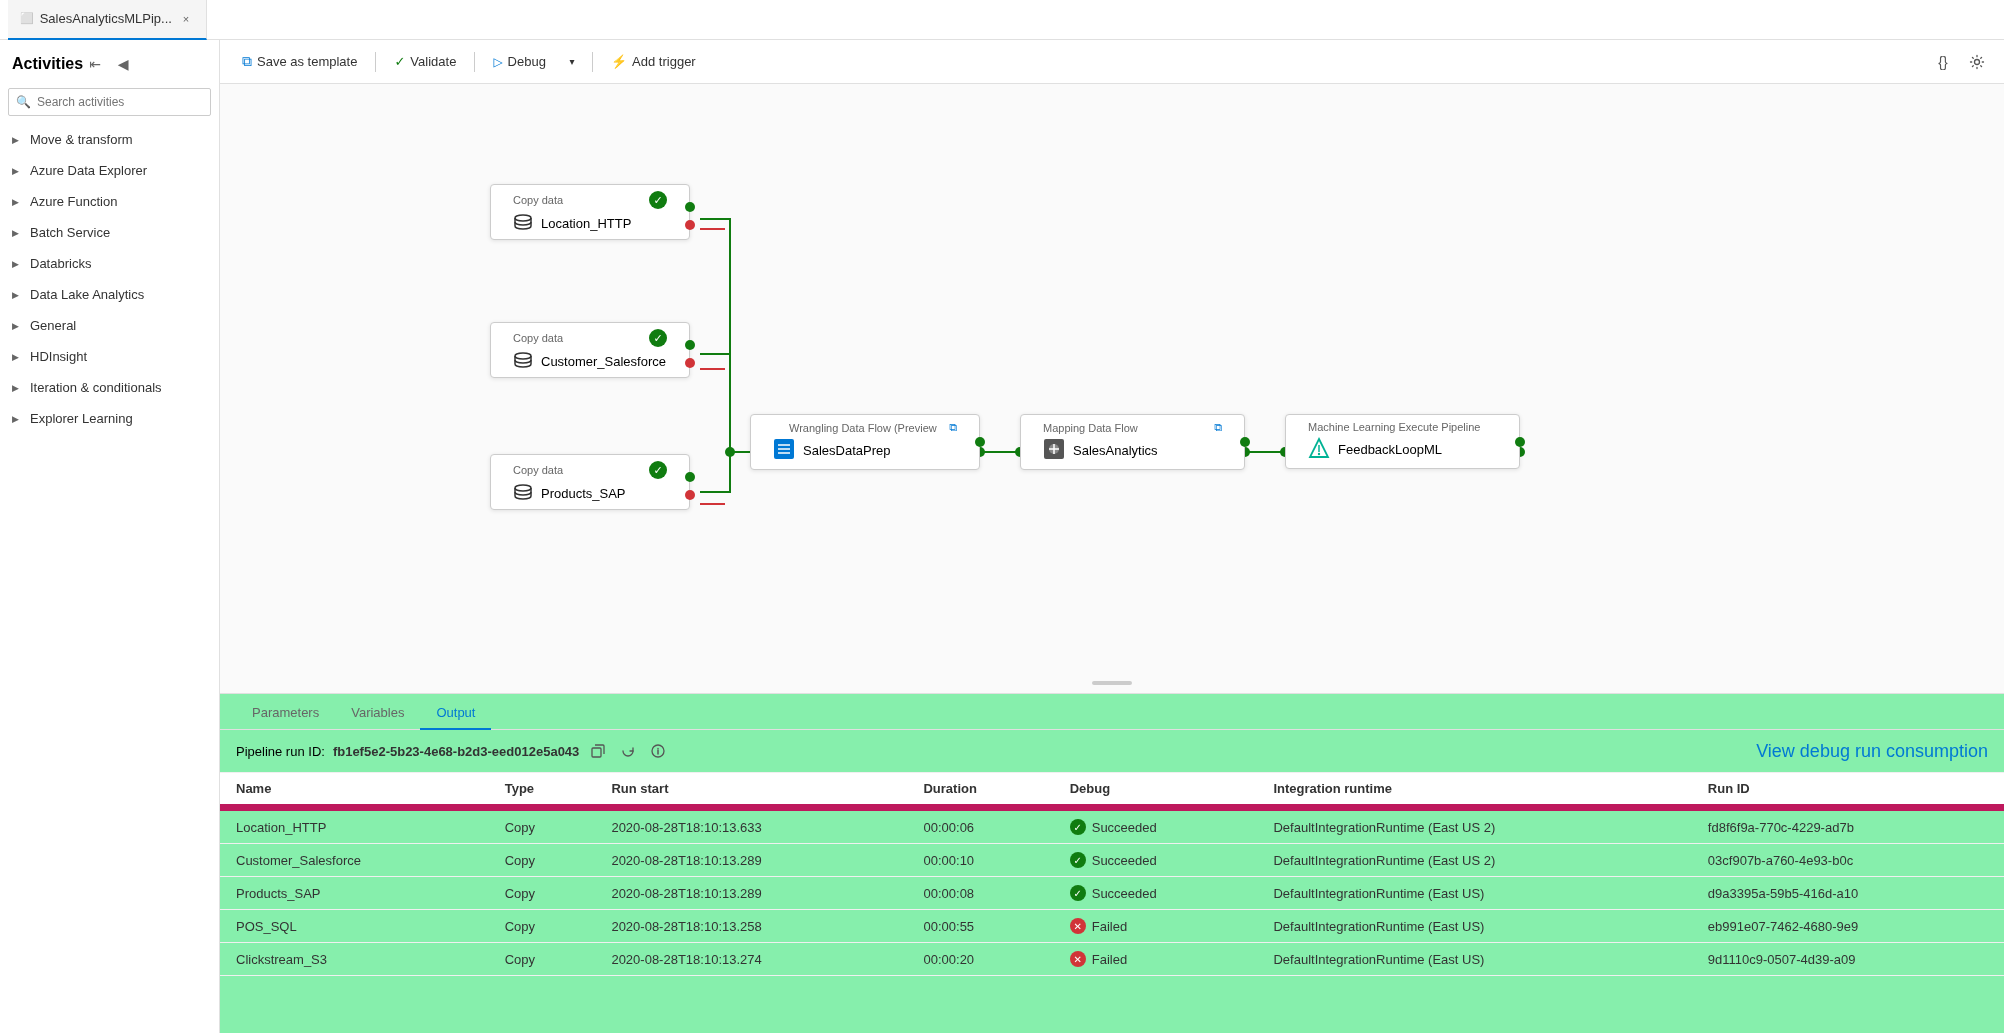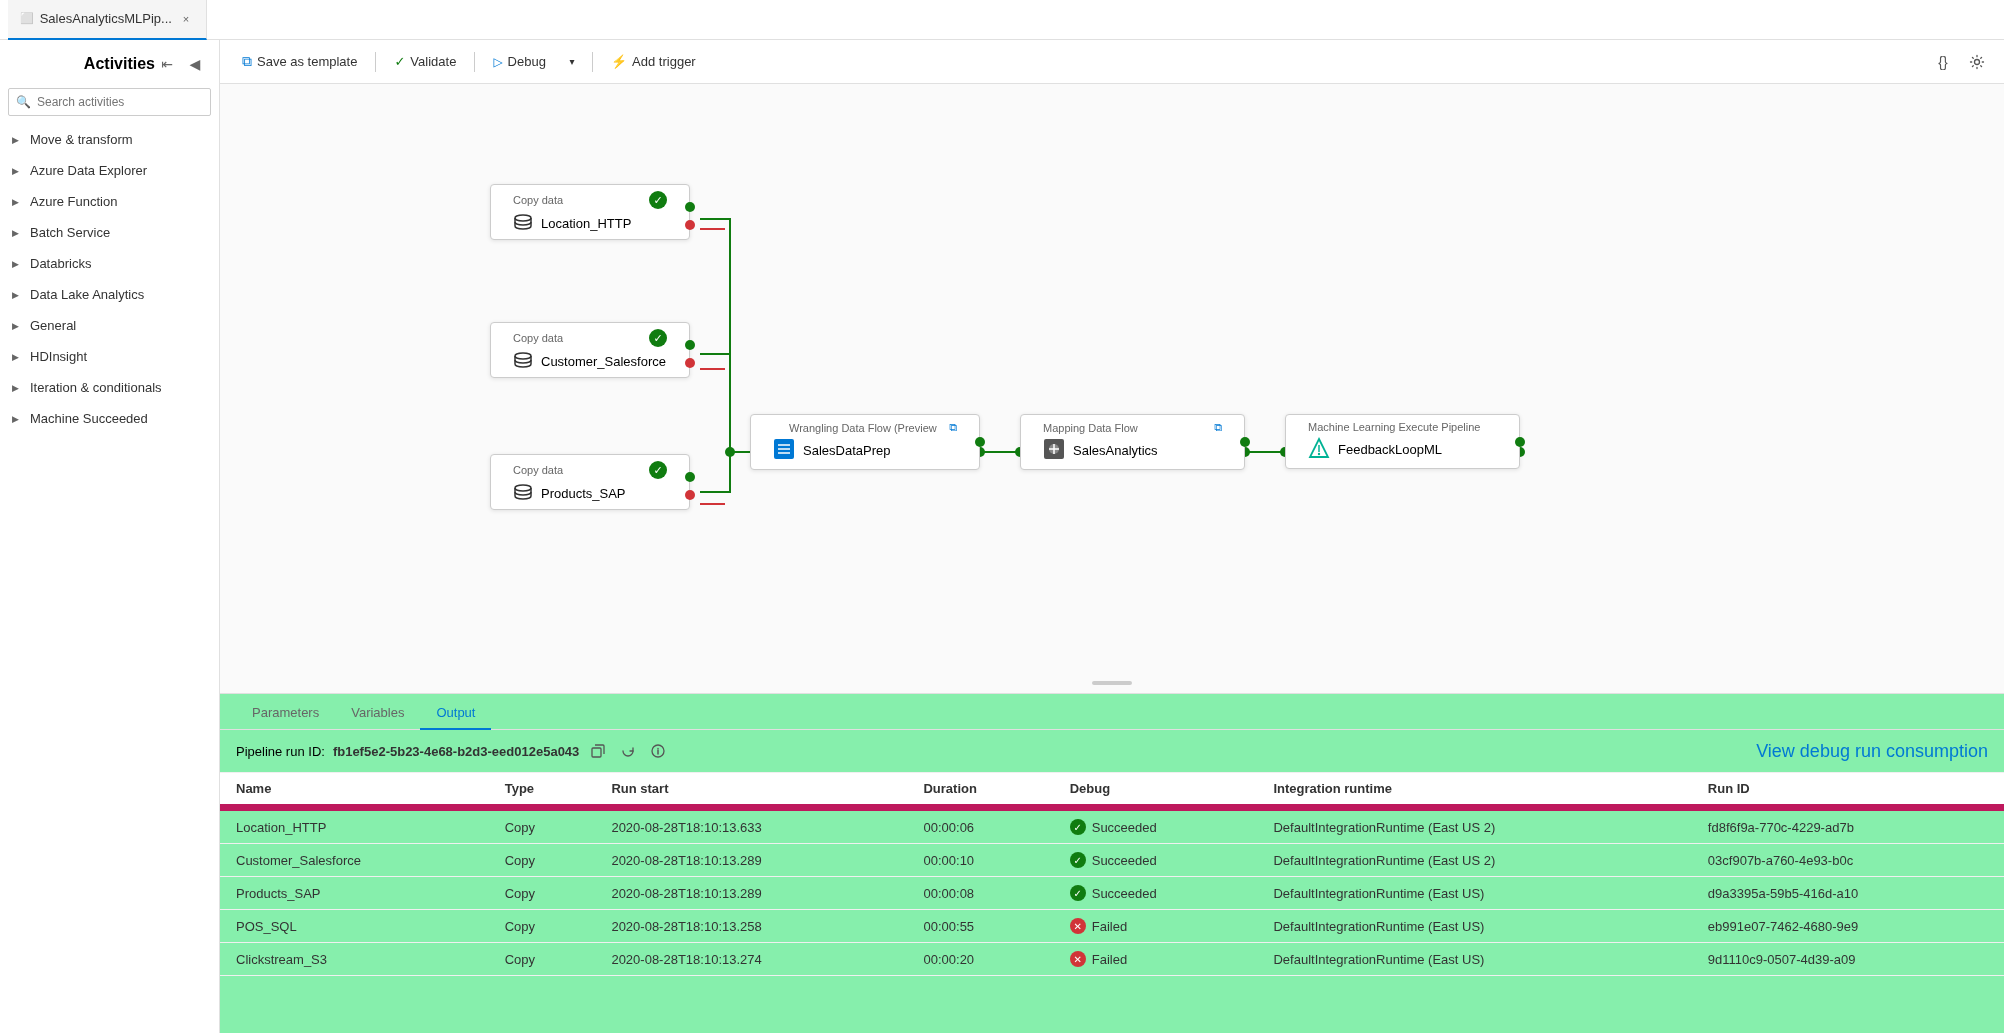--- a/index.html
+++ b/index.html
@@ -56,21 +56,21 @@
       min-width: 220px;
       background: #fff;
       border-right: 1px solid #e0e0e0;
       display: flex;
       flex-direction: column;
       overflow: hidden;
     }
     .sidebar-header {
       display: flex;
       align-items: center;
-      justify-content: flex-end;
+      justify-content: flex-start;
       padding: 12px 12px 8px;
     }
     .sidebar-title {
       font-size: 16px;
       font-weight: 600;
       color: #000;
     }
     .sidebar-header-icons {
       display: flex;
       gap: 4px;
@@ -446,21 +446,21 @@
       <div class="nav-item">
         <span class="chevron">▶</span>
         <span>HDInsight</span>
       </div>
       <div class="nav-item">
         <span class="chevron">▶</span>
         <span>Iteration &amp; conditionals</span>
       </div>
       <div class="nav-item">
         <span class="chevron">▶</span>
-        <span>Machine Succeeded</span>
+        <span>Explorer Learning</span>
       </div>
     </div>
   </div>
 
   <div class="content-area">
 
     <div class="toolbar">
       <button class="toolbar-btn">
         <span style="font-size:14px; color:#0078d4;">⧉</span>
         <span>Save as template</span>

